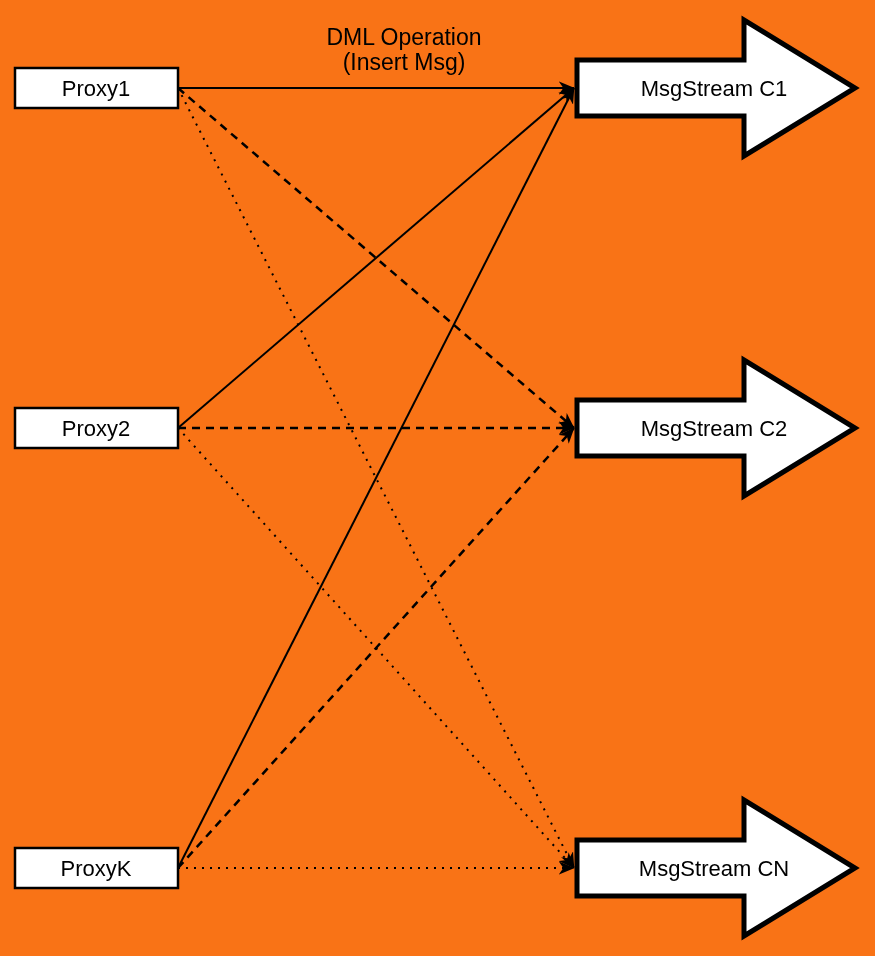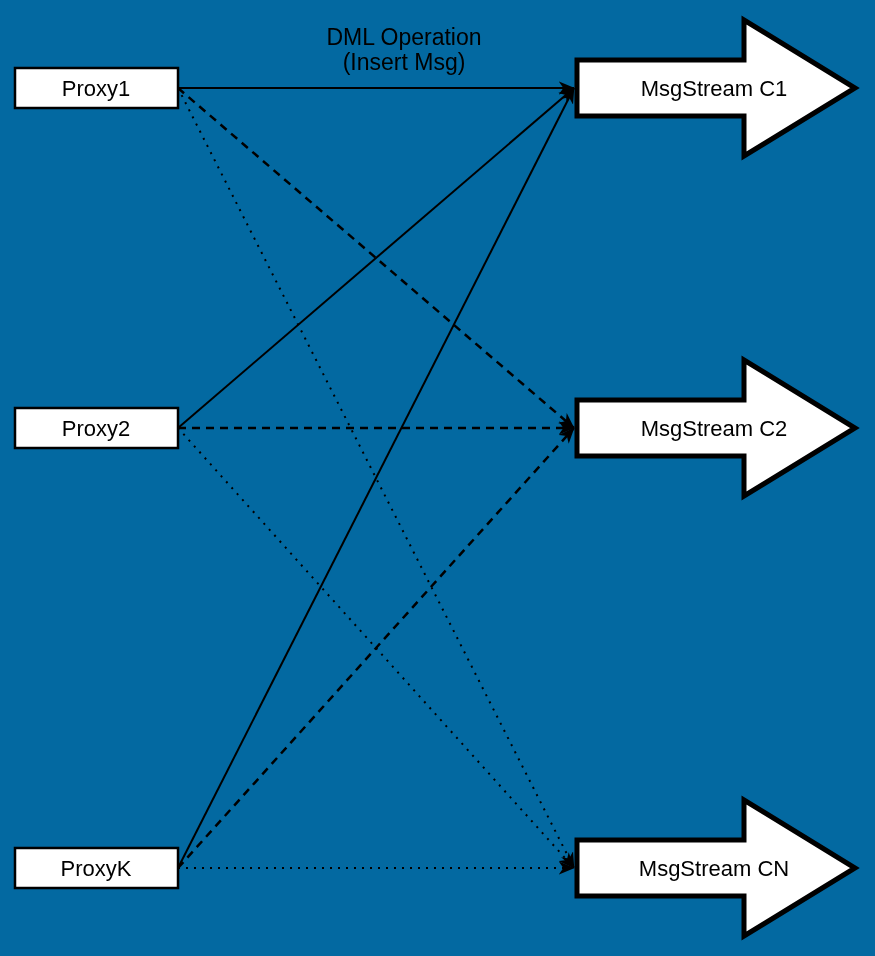--- a/index.html
+++ b/index.html
@@ -4,21 +4,21 @@
 <style>
   html, body {
     margin: 0;
     padding: 0;
     background: #ffffff;
   }
   .canvas {
     position: relative;
     width: 875px;
     height: 956px;
-    background: #0369a1;
+    background: #f97316;
     font-family: "Liberation Sans", "DejaVu Sans", sans-serif;
   }
   svg { display: block; }
   .conn { stroke: #000000; fill: none; }
   .conn.solid  { stroke-width: 2; }
   .conn.dashed { stroke-width: 2.5; stroke-dasharray: 8 6; }
   .conn.dotted { stroke-width: 2; stroke-dasharray: 2 6; }
   .node-box {
     fill: #ffffff;
     stroke: #000000;

